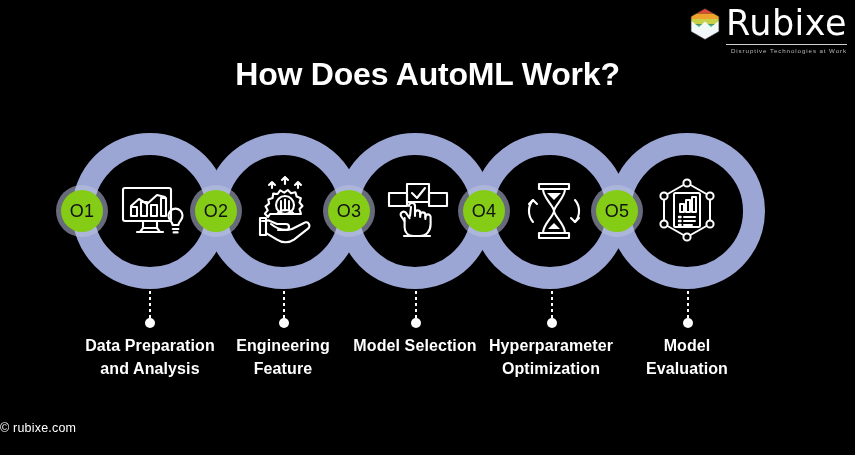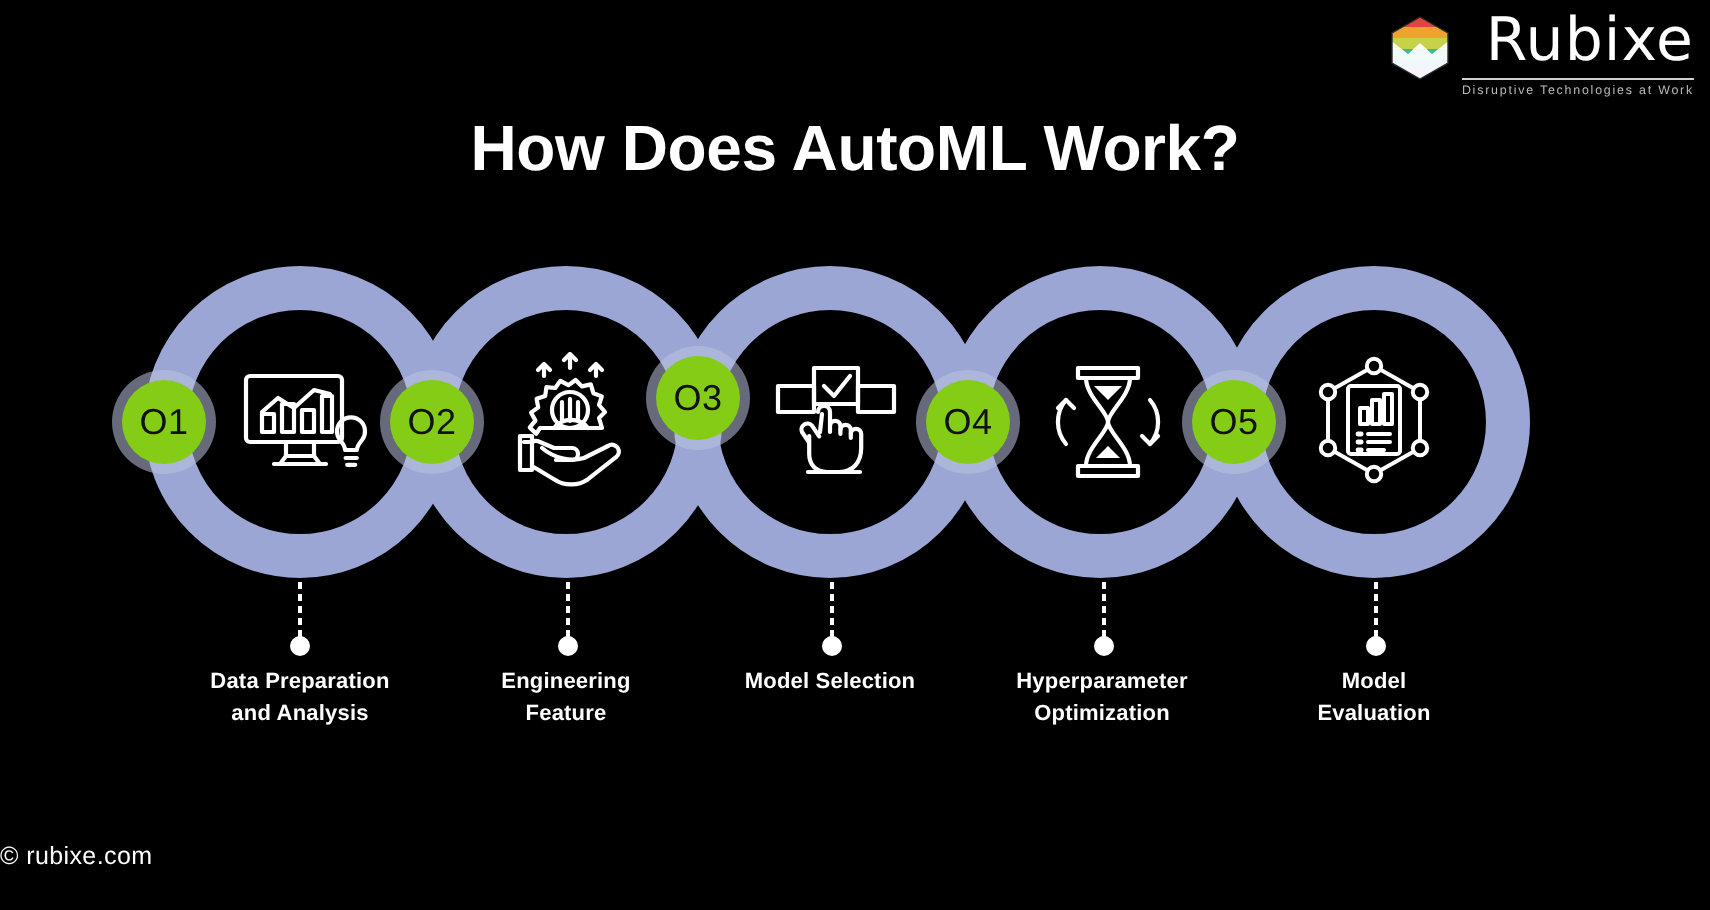--- a/index.html
+++ b/index.html
@@ -7,21 +7,21 @@
     width:855px; height:455px; background:#000000; overflow:hidden;
     font-family:"Liberation Sans", sans-serif; position:relative;
   }
   .stage { position:absolute; inset:0; }
 
   
   .logo { position:absolute; top:6px; right:8px; display:flex; align-items:flex-start; gap:6px; }
   .logo-hex { width:30px; height:32px; margin-top:2px; }
   .logo-text-wrap { display:flex; flex-direction:column; align-items:flex-end; }
   .logo-word {
-    font-size:30px; font-weight:400; color:#ffffff; letter-spacing:0.5px;
+    font-size:35px; font-weight:400; color:#ffffff; letter-spacing:0.5px;
     line-height:1.02; font-family:"DejaVu Sans", sans-serif;
   }
   .logo-rule { width:100%; height:1px; background:#cfcfcf; margin:2px 0 2px 0; }
   .logo-tag {
     font-size:6.2px; color:#b9b9bd; letter-spacing:0.9px; white-space:nowrap;
     font-family:"Liberation Sans", sans-serif;
   }
 
   
   .title {
@@ -57,21 +57,21 @@
     background-size:2px 6px; background-repeat:repeat-y;
   }
   .conn-dot {
     position:absolute; bottom:-5px; left:-4px; width:10px; height:10px;
     border-radius:50%; background:#ffffff;
   }
 
   
   .step-label {
     position:absolute; text-align:center; color:#ffffff;
-    font-size:11px; font-weight:bold; line-height:1.45; letter-spacing:0.1px;
+    font-size:16px; font-weight:bold; line-height:1.45; letter-spacing:0.1px;
   }
 
   
   .footer {
     position:absolute; bottom:20px; left:0; width:100%; text-align:left;
     color:#ffffff; font-size:12.5px; letter-spacing:0.2px;
   }
 </style>
 </head>
 <body>
@@ -198,21 +198,21 @@
         <path d="M32 41 h11 M32 45 h11 M32 49 h8"></path>
       </svg>
     </div>
 
     <div class="badge" style="left:61px; top:190px;">
       <span>O1</span>
     </div>
     <div class="badge" style="left:195px; top:190px;">
       <span>O2</span>
     </div>
-    <div class="badge" style="left:328px; top:178px;justify-content:center;">
+    <div class="badge" style="left:328px; top:190px;justify-content:center;">
       <span>O3</span>
     </div>
     <div class="badge" style="left:463px; top:190px;">
       <span>O4</span>
     </div>
     <div class="badge" style="left:596px; top:190px;">
       <span>O5</span>
     </div>
   </div>
 

